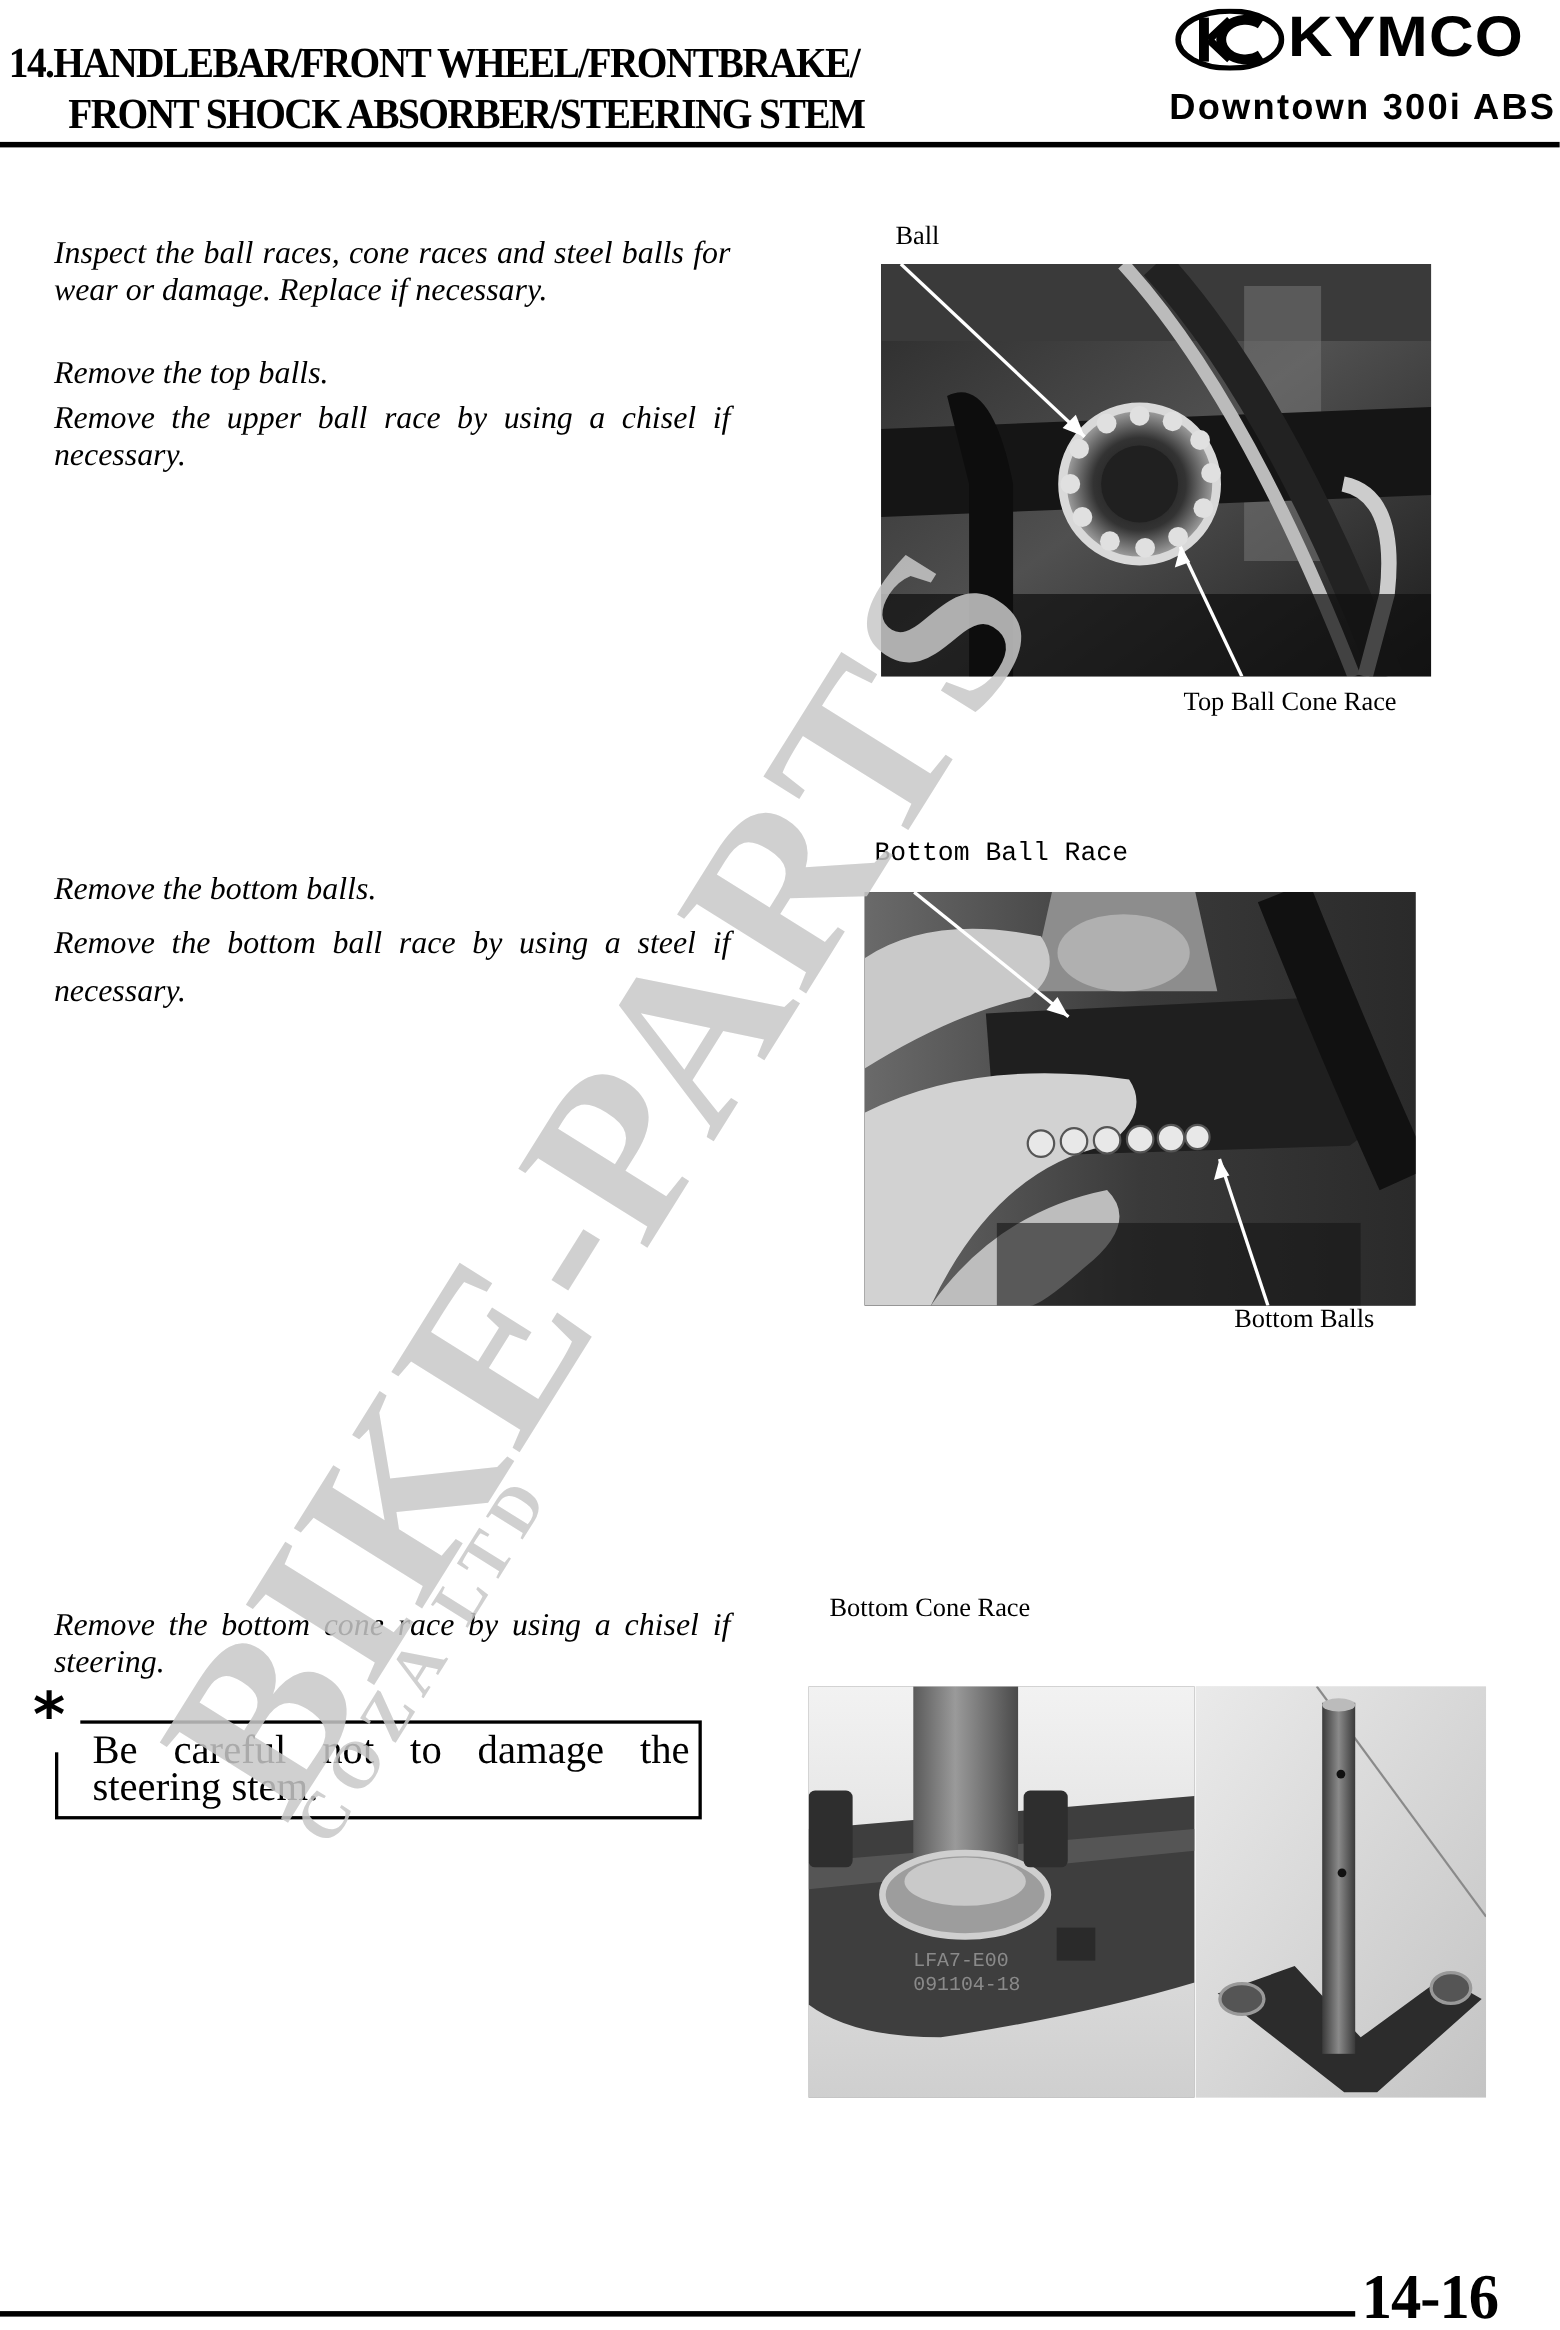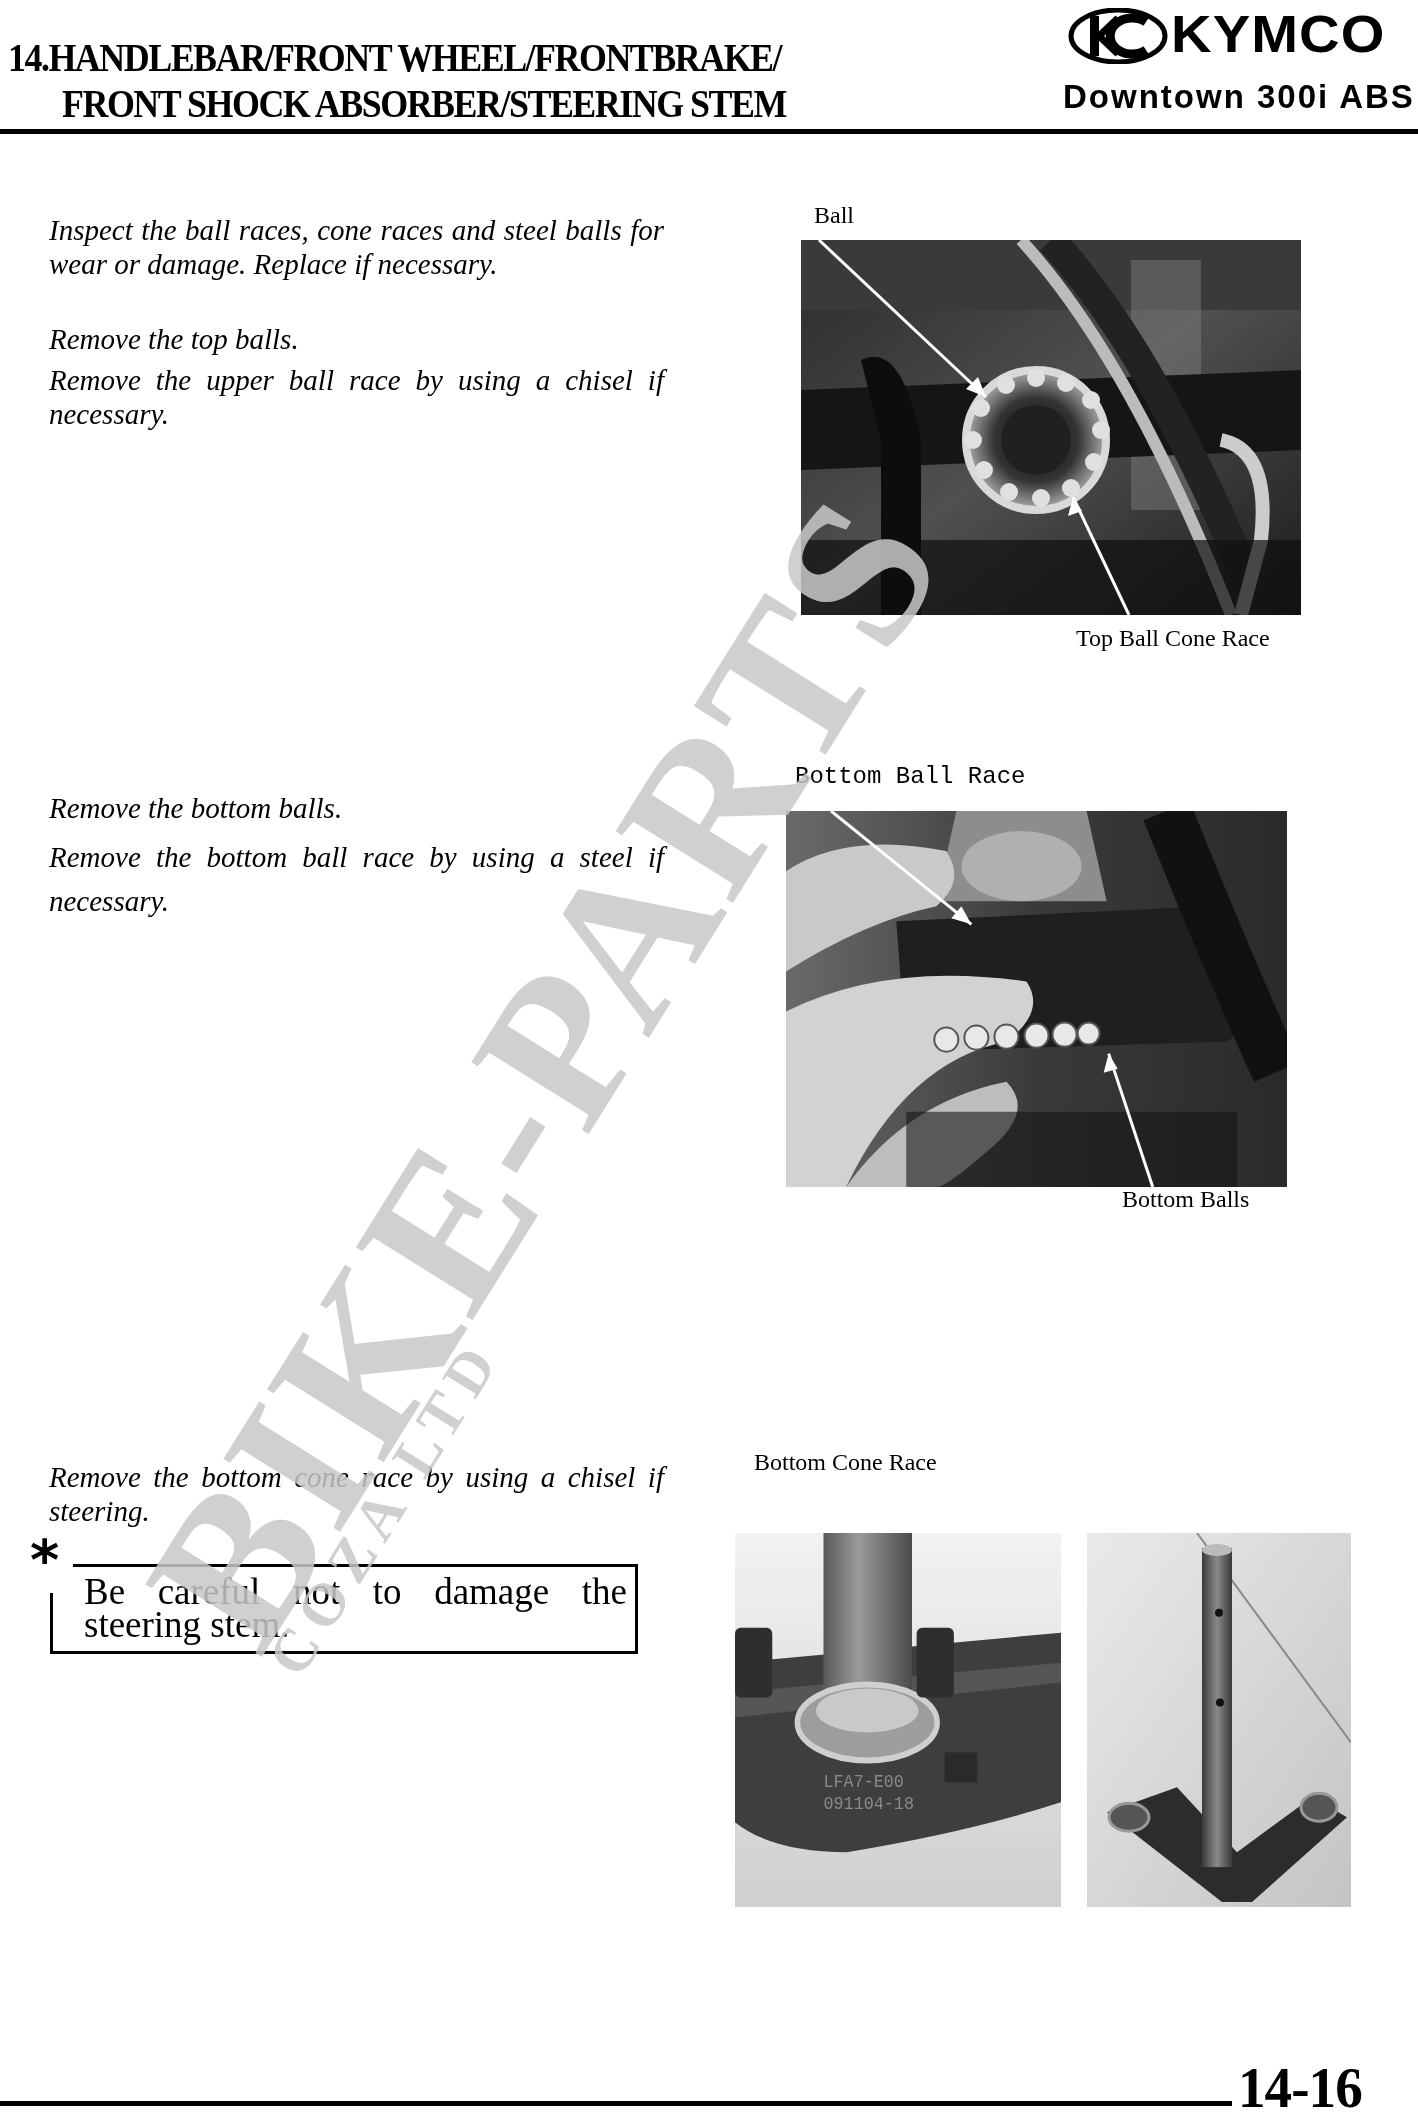--- a/index.html
+++ b/index.html
@@ -168,21 +168,21 @@
   <p>Remove the bottom cone race by using a chisel if steering.</p>
 </div>
 
 <div class="asterisk">*</div>
 <div class="note-box">
   <div class="note-gap"></div>
   <div class="note-text">Be careful not to damage the steering stem.</div>
 </div>
 
 <div class="label" style="left:754px;top:1447px;">Bottom Cone Race</div>
-<div class="photo" style="left:735px;top:1533px;width:326px;height:374px;background:#a3a3a3;">
+<div class="photo" style="left:735px;top:1533px;width:351px;height:374px;background:#a3a3a3;">
   <svg viewBox="0 0 350 375" preserveAspectRatio="none">
     <defs>
       <linearGradient id="g3" x1="0" y1="0" x2="1" y2="0">
         <stop offset="0" stop-color="#5a5a5a"></stop>
           <stop offset="0.4" stop-color="#9a9a9a"></stop>
           <stop offset="1" stop-color="#4a4a4a"></stop>
       </linearGradient>
       <linearGradient id="g3b" x1="0" y1="0" x2="0" y2="1">
         <stop offset="0" stop-color="#f2f2f2"></stop>
           <stop offset="1" stop-color="#cfcfcf"></stop>

